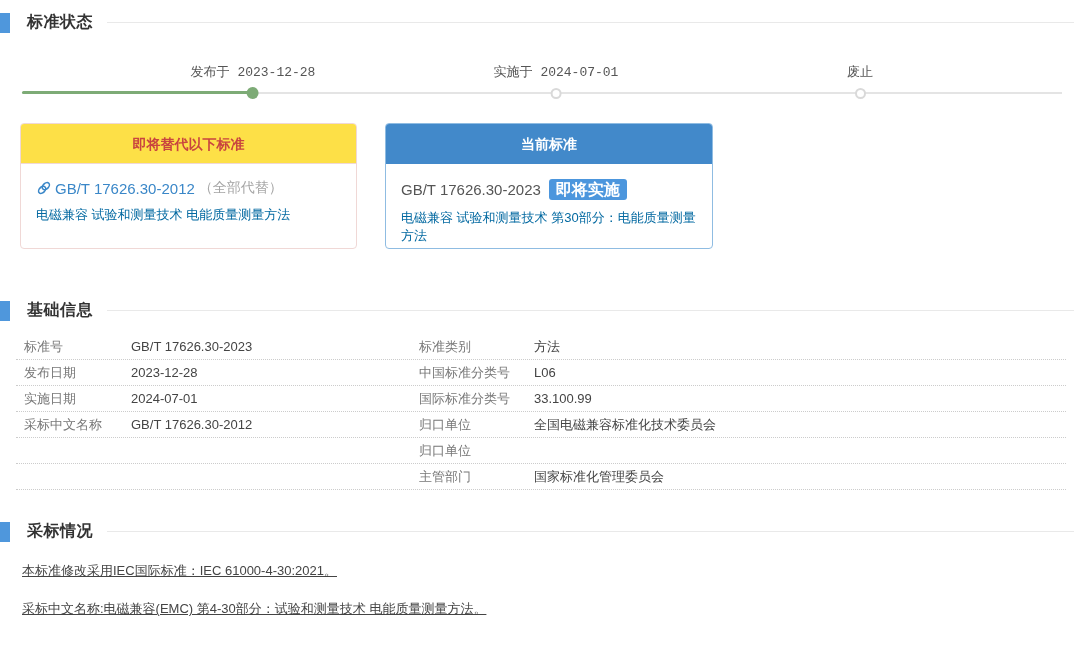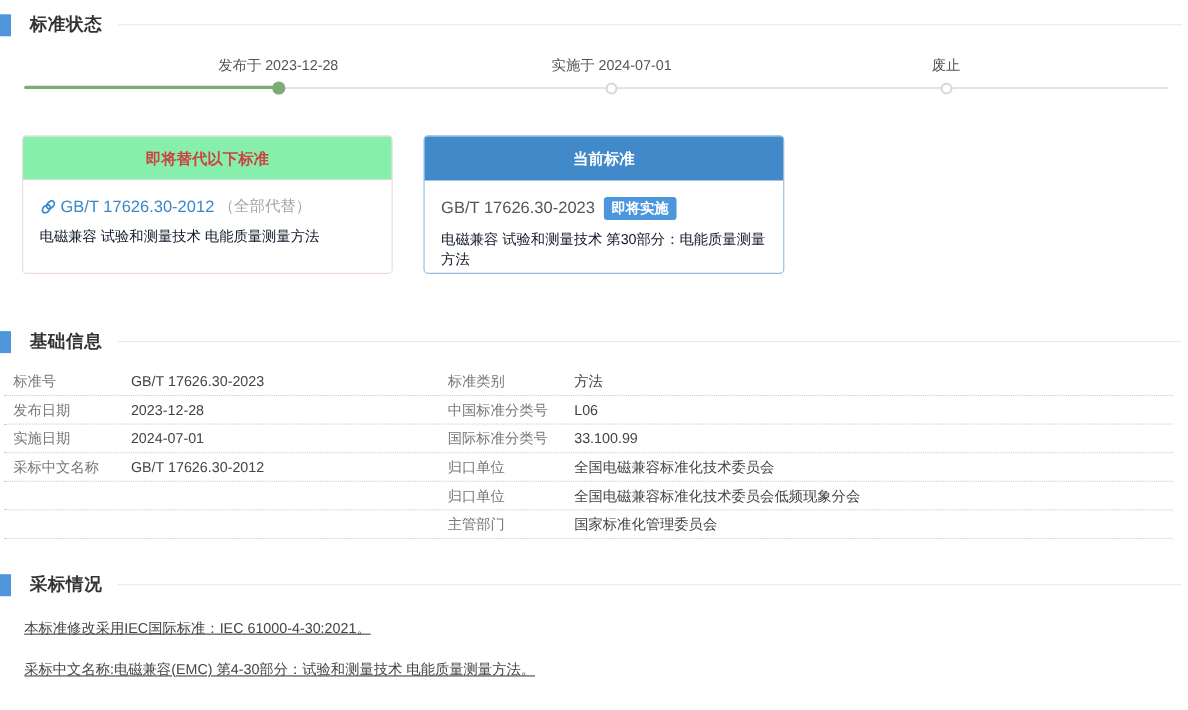--- a/index.html
+++ b/index.html
@@ -6,46 +6,46 @@
   html,body { background:#fff; }
   body { width:1080px; height:645px; font-family:"Liberation Sans","DejaVu Sans",sans-serif; position:relative; overflow:hidden; }
 
   
   .sec-hdr { position:absolute; left:0; right:6px; display:flex; align-items:center; }
   .sec-bar { width:10px; height:20px; background:#4f97dc; flex:0 0 auto; }
   .sec-title { font-size:16px; font-weight:bold; color:#333; margin-left:17px; letter-spacing:0.5px; }
   .sec-rule { flex:1; height:1px; background:#e9e9e9; margin-left:14px; }
 
   
-  .timeline { position:absolute; top:47px; left:0; width:1080px; height:50px; }
+  .timeline { position:absolute; top:60px; left:0; width:1080px; height:50px;font-family:Liberation Mono, monospace; }
   .tl-track { position:absolute; top:32px; left:22px; right:18px; height:2px; background:#e4e4e4; }
   .tl-progress { position:absolute; top:31px; left:22px; width:232px; height:3px; background:#7dab76; border-radius:2px; }
   .tl-step { position:absolute; top:5px; transform:translateX(-50%); text-align:center; }
   .tl-label { font-size:13px; color:#555; line-height:16px; white-space:nowrap; }
   .tl-dot { margin:6px auto 0; border-radius:50%; }
   .tl-dot.done { width:12px; height:12px; background:#7dab76; }
   .tl-dot.pending { width:11px; height:11px; background:#fff; border:2px solid #d9d9d9; margin-top:7px; }
 
   
   .card { position:absolute; top:123px; height:126px; border-radius:4px; background:#fff; }
   .card-hdr { height:40px; line-height:40px; text-align:center; font-size:14px; font-weight:bold; border-radius:3px 3px 0 0; }
   .card-body { padding:15px 15px 0 15px; }
   .card-replace { left:20px; width:337px; border:1px solid #f0d8d6; }
-  .card-replace .card-hdr { background:#86efac; color:#c9453f; border-bottom:1px solid #f0d8d6; }
+  .card-replace .card-hdr { background:#fde047; color:#c9453f; border-bottom:1px solid #f0d8d6; }
   .card-current { left:385px; width:328px; border:1px solid #8fbce2; }
   .card-current .card-hdr { background:#4289ca; color:#fff; }
   .std-line { font-size:15px; color:#555; display:flex; align-items:center; }
   .link { color:#3a87c8; text-decoration:none; cursor:pointer; }
   .link-icon { display:inline-flex; margin-right:3px; }
   .note { color:#a5a5a5; font-size:14px; margin-left:4px; }
-  .card-desc { font-size:13px; color:#0f172a; margin-top:9px; }
-  .badge { display:inline-block; background:#4c96dd; color:#fff; font-size:13px; font-weight:bold; padding:2px 7px; border-radius:3px; margin-left:8px; line-height:17px; }
+  .card-desc { font-size:13px; color:#0369a1; margin-top:9px; }
+  .badge { display:inline-block; background:#4c96dd; color:#fff; font-size:16px; font-weight:bold; padding:2px 7px; border-radius:3px; margin-left:8px; line-height:17px; }
 
   
-  .info-table { position:absolute; top:334px; left:4px; right:14px; }
+  .info-table { position:absolute; top:334px; left:16px; right:14px; }
   .info-row { display:grid; grid-template-columns:107px 288px 115px 1fr; align-items:center; height:26px; border-bottom:1px dotted #cccccc; padding-left:8px; font-size:13px; }
   .cell-label { color:#777; }
   .cell-value { color:#444; }
 
   
   .adopt-line { position:absolute; left:22px; font-size:13px; color:#444;text-decoration:underline; }
 </style>
 </head>
 <body>
 
@@ -128,21 +128,20 @@
   <div class="info-row">
     <span class="cell-label">采标中文名称</span>
     <span class="cell-value">GB/T 17626.30-2012</span>
     <span class="cell-label">归口单位</span>
     <a class="cell-value link">全国电磁兼容标准化技术委员会</a>
   </div>
   <div class="info-row">
     <span class="cell-label"></span>
     <span class="cell-value"></span>
     <span class="cell-label">归口单位</span>
-    <a class="cell-value link">全国电磁兼容标准化技术委员会低频现象分会</a>
   </div>
   <div class="info-row">
     <span class="cell-label"></span>
     <span class="cell-value"></span>
     <span class="cell-label">主管部门</span>
     <a class="cell-value link">国家标准化管理委员会</a>
   </div>
 </div>
 
 <div class="sec-hdr" style="top:521px;">

